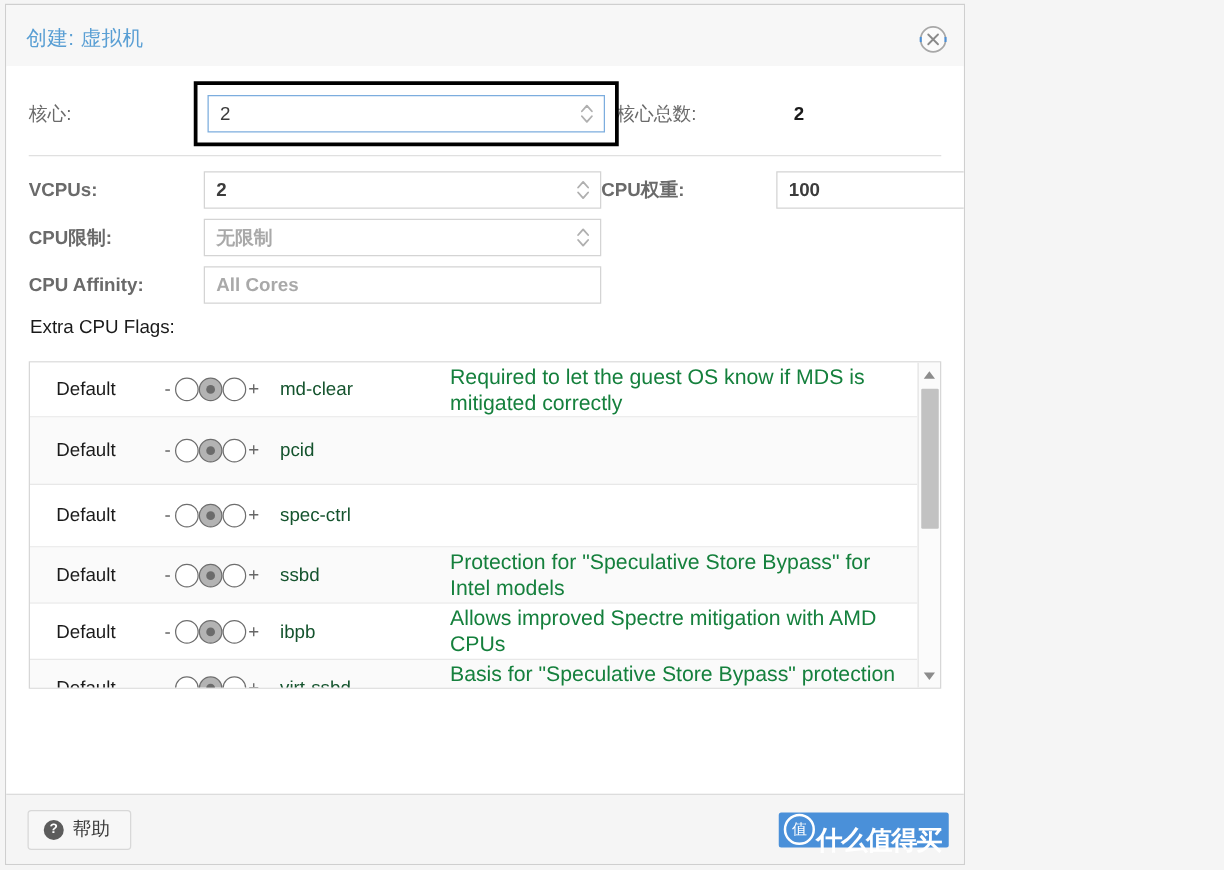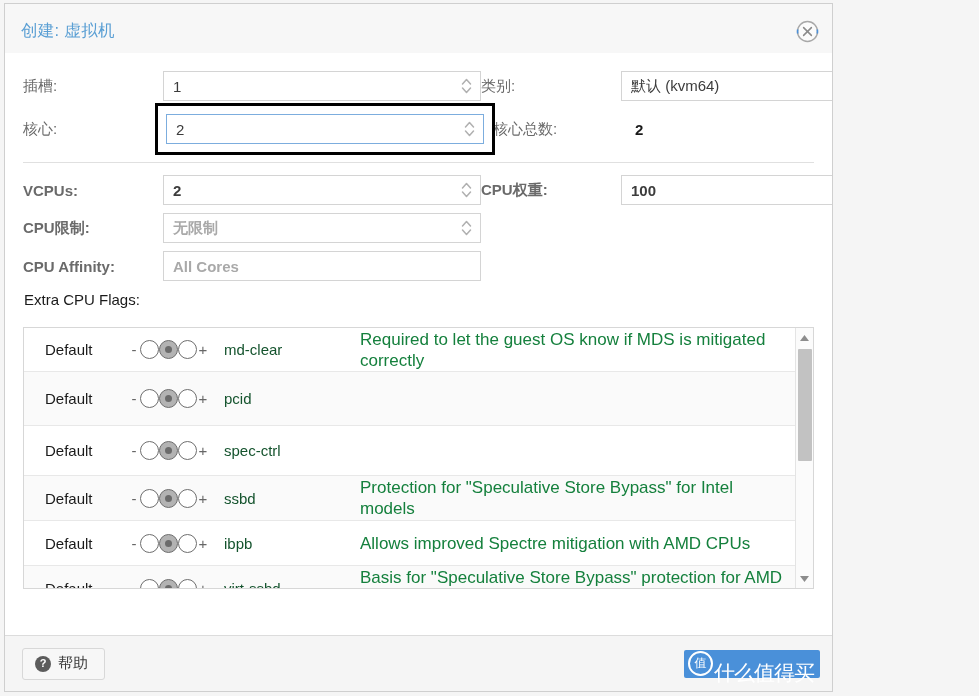--- a/index.html
+++ b/index.html
@@ -18,21 +18,21 @@
     overflow: hidden;
     background: #f5f5f5;
     box-sizing: border-box;
   }
 
   
   .window {
     position: absolute;
     left: 4px;
     top: 3px;
-    width: 829px;
+    width: 768px;
     height: 689px;
     background: #ffffff;
     border: 1px solid #cfcfcf;
     box-sizing: border-box;
     display: flex;
     flex-direction: column;
   }
 
   
   .titlebar {
@@ -413,21 +413,21 @@
     color: #ffffff;
     font-size: 12px;
     display: flex;
     align-items: center;
     justify-content: center;
     margin-right: 1px;
     flex: 0 0 auto;
   }
   .wm-text {
     font-size: 21px;
-    font-weight: normal;
+    font-weight: bold;
     color: #ffffff;
     letter-spacing: -1px;
     line-height: 1;
     white-space: nowrap;
     margin-top: 17px;
   }
 </style>
 </head>
 <body>
 
@@ -444,45 +444,20 @@
           <path d="M21.4 9.5 L21.4 13.5" stroke="#4a90d9" stroke-width="1.6"></path>
         </svg>
       </div>
     </div>
 
 
     <div class="content">
 
       <div class="form-grid">
 
-        <div class="frow">
-          <div class="fcell">
-            <div class="flabel">插槽:</div>
-            <div class="field">
-              <span class="val">1</span>
-              <span class="spinner">
-                <svg width="13" height="20" viewBox="0 0 13 20">
-                  <path d="M2.5 8 L6.5 3.5 L10.5 8" fill="none" stroke="#b0b0b0" stroke-width="1.5" stroke-linecap="round" stroke-linejoin="round"></path>
-                  <path d="M2.5 12 L6.5 16.5 L10.5 12" fill="none" stroke="#b0b0b0" stroke-width="1.5" stroke-linecap="round" stroke-linejoin="round"></path>
-                </svg>
-              </span>
-            </div>
-          </div>
-          <div class="fcell">
-            <div class="flabel">类别:</div>
-            <div class="field">
-              <span class="val">默认 (kvm64)</span>
-              <span class="dropdown-arrow">
-                <svg width="14" height="10" viewBox="0 0 14 10">
-                  <path d="M2 3 L7 7.5 L12 3" fill="none" stroke="#b0b0b0" stroke-width="1.5" stroke-linecap="round" stroke-linejoin="round"></path>
-                </svg>
-              </span>
-            </div>
-          </div>
-        </div>
 
         <div class="frow" style="height:48px;">
           <div class="fcell">
             <div class="flabel">核心:</div>
             <div class="focus-box">
               <div class="field focused">
                 <span class="val">2</span>
                 <span class="spinner">
                   <svg width="13" height="20" viewBox="0 0 13 20">
                     <path d="M2.5 8 L6.5 3.5 L10.5 8" fill="none" stroke="#b0b0b0" stroke-width="1.5" stroke-linecap="round" stroke-linejoin="round"></path>

